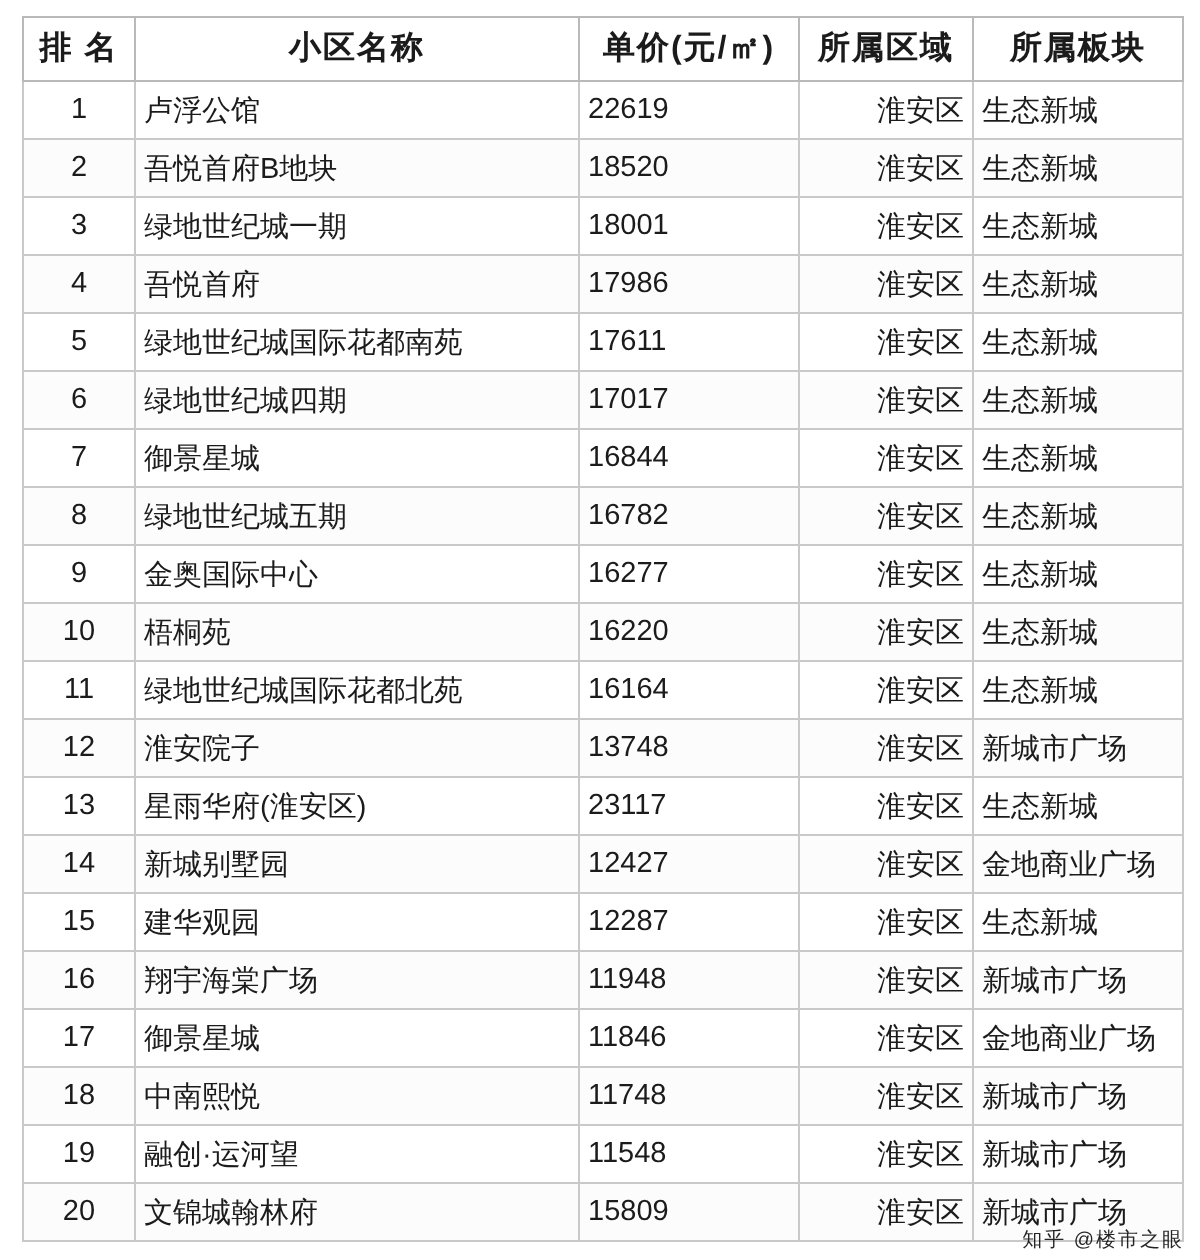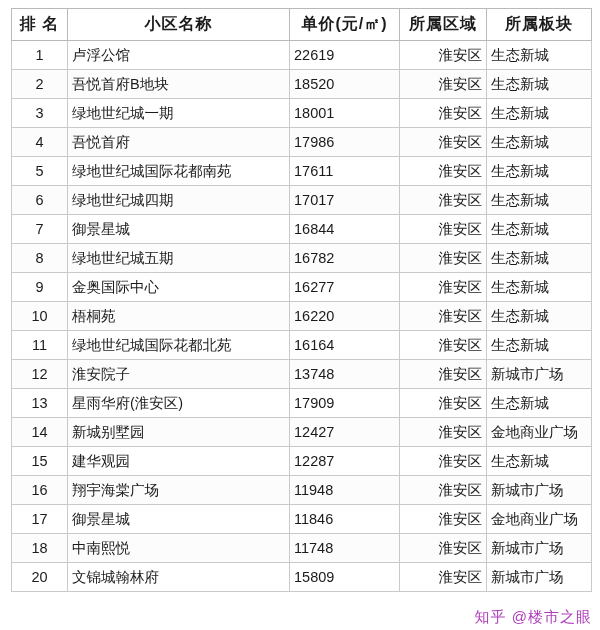--- a/index.html
+++ b/index.html
@@ -58,22 +58,22 @@
   td.dist   { text-align: right; font-size: 13.5px; }
   td.block  { text-align: left; font-size: 13.5px; }
 
   tbody tr:nth-child(odd) td { background: #ffffff; }
   tbody tr:nth-child(even) td { background: #fcfcfc; }
 
   .watermark {
     position: absolute;
     right: 8px;
     bottom: 3px;
-    font-size: 15px;
-    color: #a21caf;
+    font-size: 10px;
+    color: #000000;
     opacity: 0.85;
     letter-spacing: 1px;
     pointer-events: none;
   }
 </style>
 </head>
 <body>
 
 <div class="sheet">
 
@@ -175,21 +175,21 @@
       <tr>
         <td class="rank">12</td>
         <td class="name">淮安院子</td>
         <td class="price">13748</td>
         <td class="dist">淮安区</td>
         <td class="block">新城市广场</td>
       </tr>
       <tr>
         <td class="rank">13</td>
         <td class="name">星雨华府(淮安区)</td>
-        <td class="price">17909</td>
+        <td class="price">23117</td>
         <td class="dist">淮安区</td>
         <td class="block">生态新城</td>
       </tr>
       <tr>
         <td class="rank">14</td>
         <td class="name">新城别墅园</td>
         <td class="price">12427</td>
         <td class="dist">淮安区</td>
         <td class="block">金地商业广场</td>
       </tr>
@@ -215,20 +215,27 @@
         <td class="block">金地商业广场</td>
       </tr>
       <tr>
         <td class="rank">18</td>
         <td class="name">中南熙悦</td>
         <td class="price">11748</td>
         <td class="dist">淮安区</td>
         <td class="block">新城市广场</td>
       </tr>
       <tr>
+        <td class="rank">19</td>
+        <td class="name">融创·运河望</td>
+        <td class="price">11548</td>
+        <td class="dist">淮安区</td>
+        <td class="block">新城市广场</td>
+      </tr>
+      <tr>
         <td class="rank">20</td>
         <td class="name">文锦城翰林府</td>
         <td class="price">15809</td>
         <td class="dist">淮安区</td>
         <td class="block">新城市广场</td>
       </tr>
     </tbody>
   </table>
 
   <div class="watermark">知乎 @楼市之眼</div>

